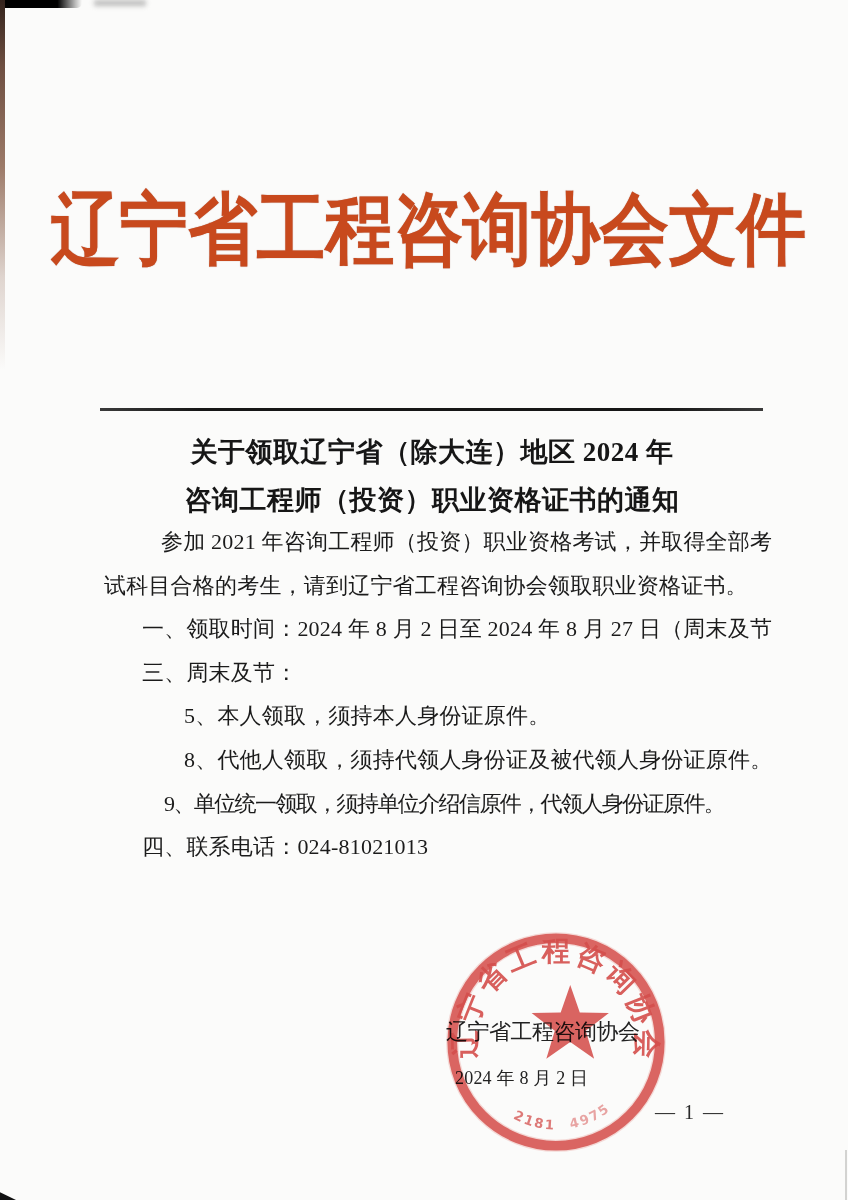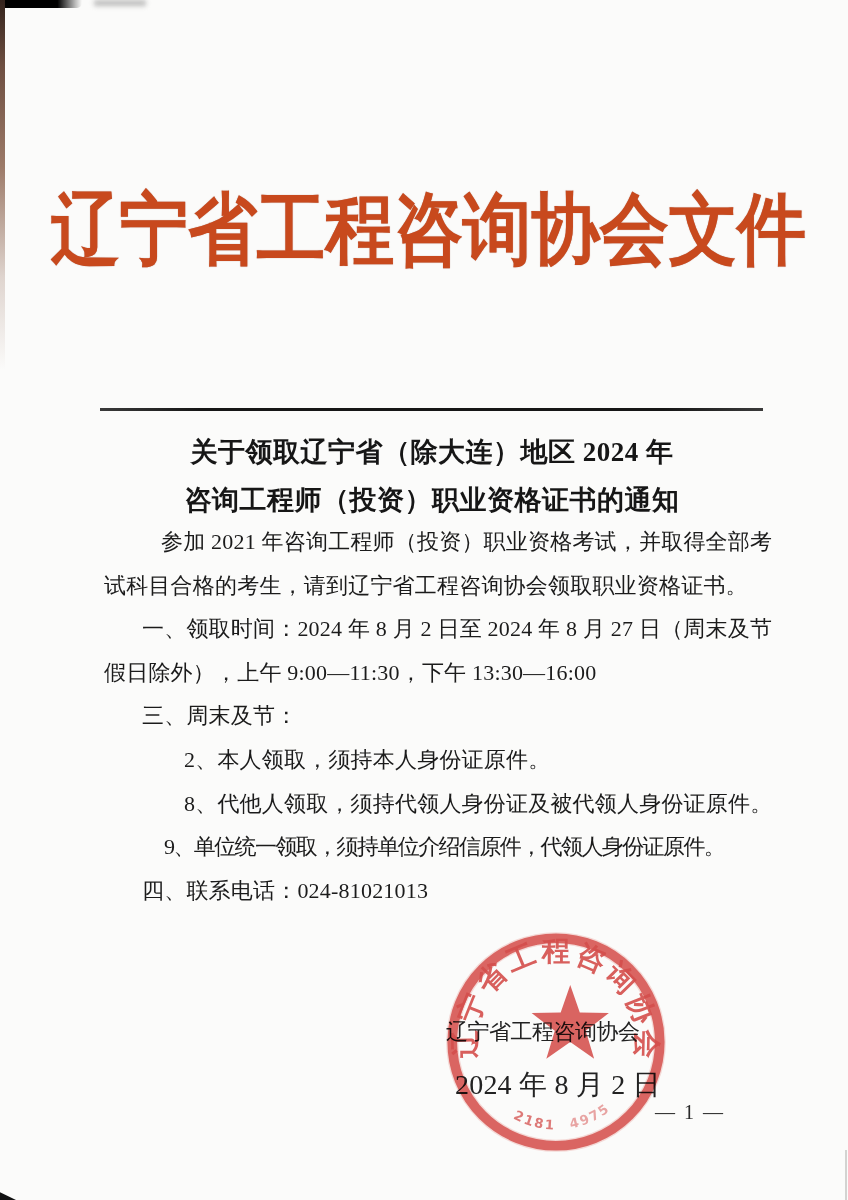--- a/index.html
+++ b/index.html
@@ -46,21 +46,21 @@
   .body-text{position:absolute;left:104px;top:520px;width:660px;font-size:22px;color:#1b1b1b;}
   .body-text .line{line-height:43.6px;white-space:nowrap;letter-spacing:.2px;}
   .ind-para{padding-left:57px;}
   .ind-num{padding-left:38px;}
   .ind-sub{padding-left:80px;}
   .ind-sub3{padding-left:60px;letter-spacing:-1.6px !important;}
 
   
   .sig-org{position:absolute;left:446px;top:1017px;font-size:22px;letter-spacing:-.5px;
     white-space:nowrap;color:#222;}
-  .sig-date{position:absolute;left:455px;top:1066px;font-size:28px;letter-spacing:.2px;
+  .sig-date{position:absolute;left:455px;top:1066px;font-size:18px;letter-spacing:.2px;
     white-space:nowrap;color:#222;}
 
   
   .page-num{position:absolute;left:655px;top:1101px;font-size:20px;letter-spacing:2px;
     color:#2a2a2a;white-space:nowrap;}
 
   
   .seal{position:absolute;left:438px;top:924px;width:236px;height:236px;
     mix-blend-mode:multiply;opacity:.92;filter:blur(.3px);}
   .seal svg{width:100%;height:100%;}
@@ -82,23 +82,22 @@
 
   <div class="doc-title">
     <div>关于领取辽宁省（除大连）地区 2024 年</div>
     <div>咨询工程师（投资）职业资格证书的通知</div>
   </div>
 
   <div class="body-text">
     <div class="line ind-para">参加 2021 年咨询工程师（投资）职业资格考试，并取得全部考</div>
     <div class="line">试科目合格的考生，请到辽宁省工程咨询协会领取职业资格证书。</div>
     <div class="line ind-num">一、领取时间：2024 年 8 月 2 日至 2024 年 8 月 27 日（周末及节</div>
-    <div class="line">假日除外），上午 9:00—11:30，下午 13:30—16:00</div>
     <div class="line ind-num">三、周末及节：</div>
-    <div class="line ind-sub">2、本人领取，须持本人身份证原件。</div>
+    <div class="line ind-sub">5、本人领取，须持本人身份证原件。</div>
     <div class="line ind-sub">8、代他人领取，须持代领人身份证及被代领人身份证原件。</div>
     <div class="line ind-sub3">9、单位统一领取，须持单位介绍信原件，代领人身份证原件。</div>
     <div class="line ind-num">四、联系电话：024-81021013</div>
   </div>
 
   <div class="sig-org">辽宁省工程咨询协会</div>
   <div class="sig-date">2024 年 8 月 2 日</div>
 
   <div class="seal">
     <svg viewBox="0 0 232 232" xmlns="http://www.w3.org/2000/svg">

